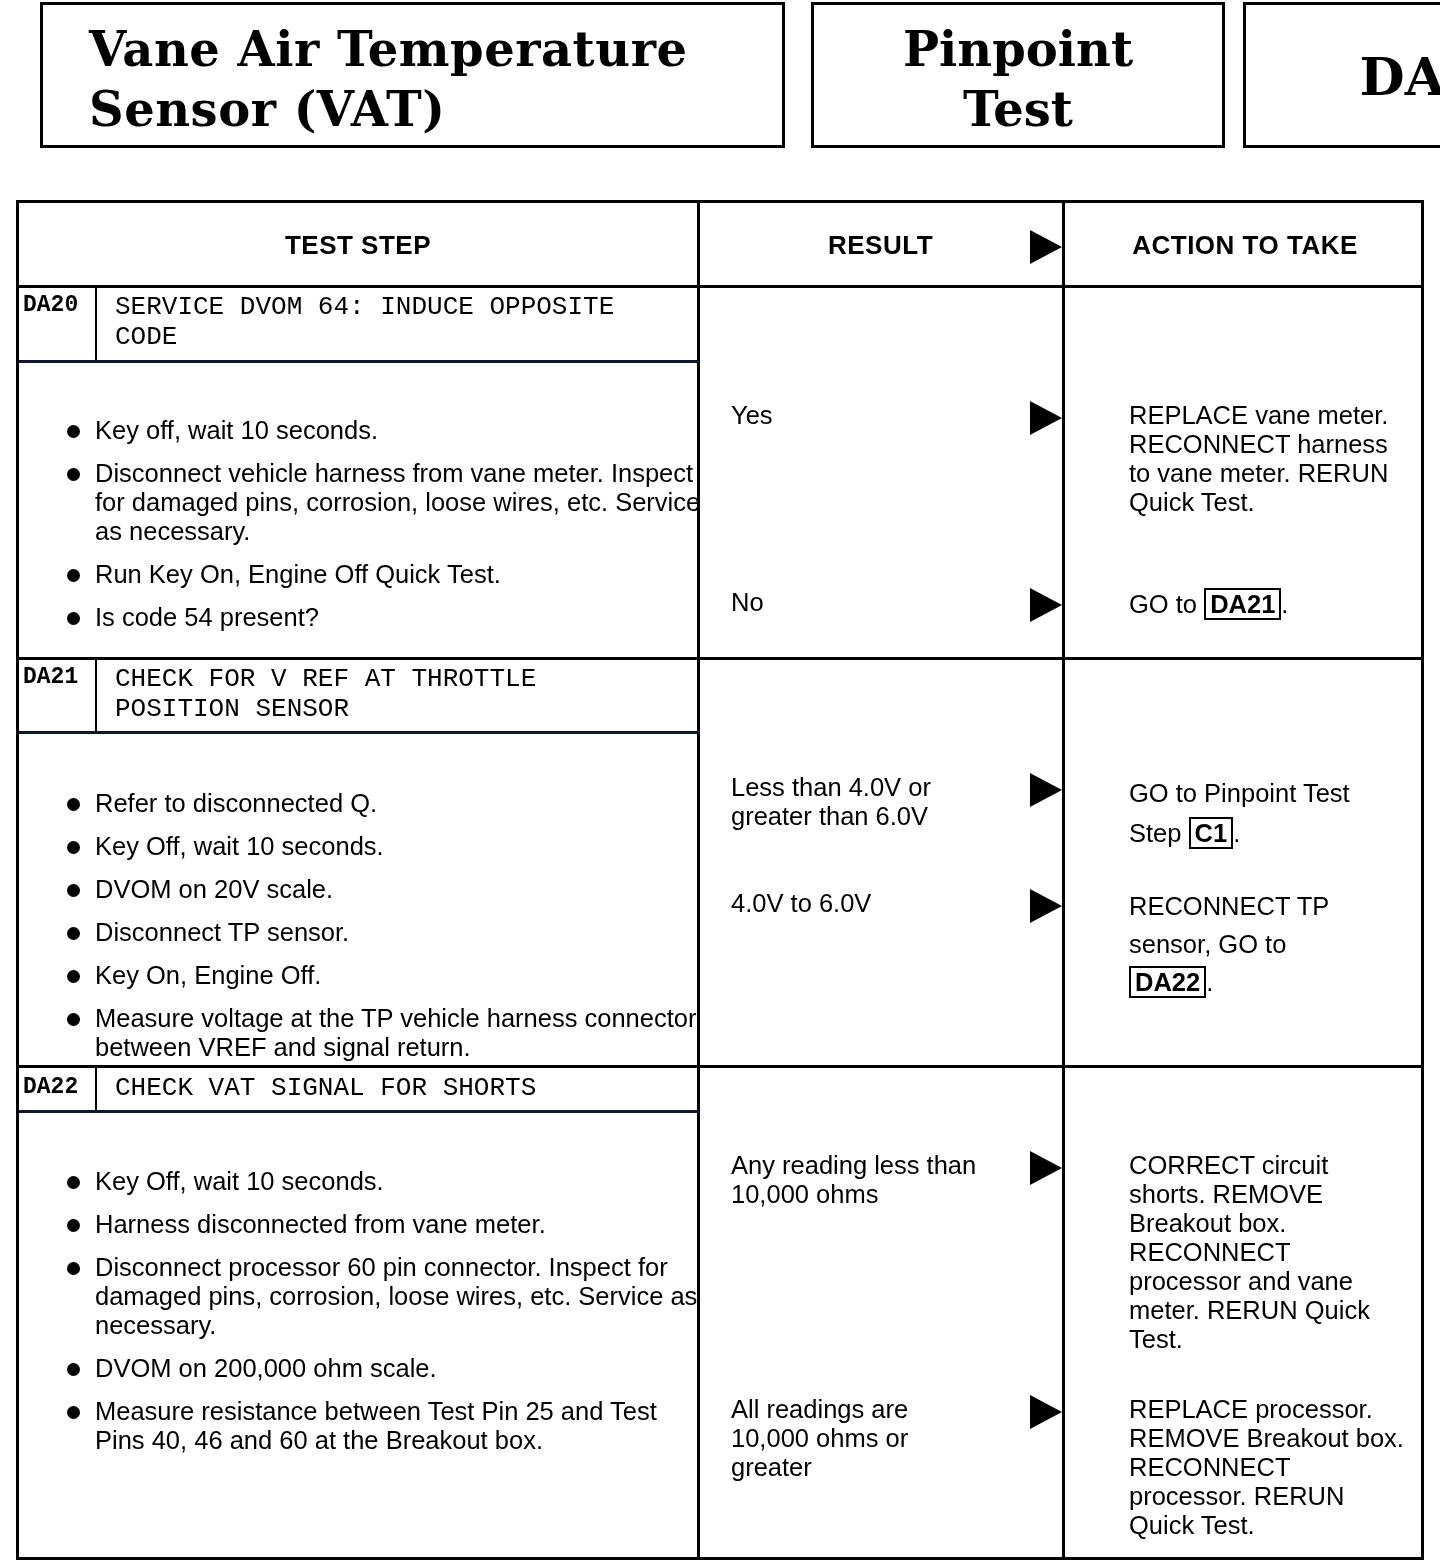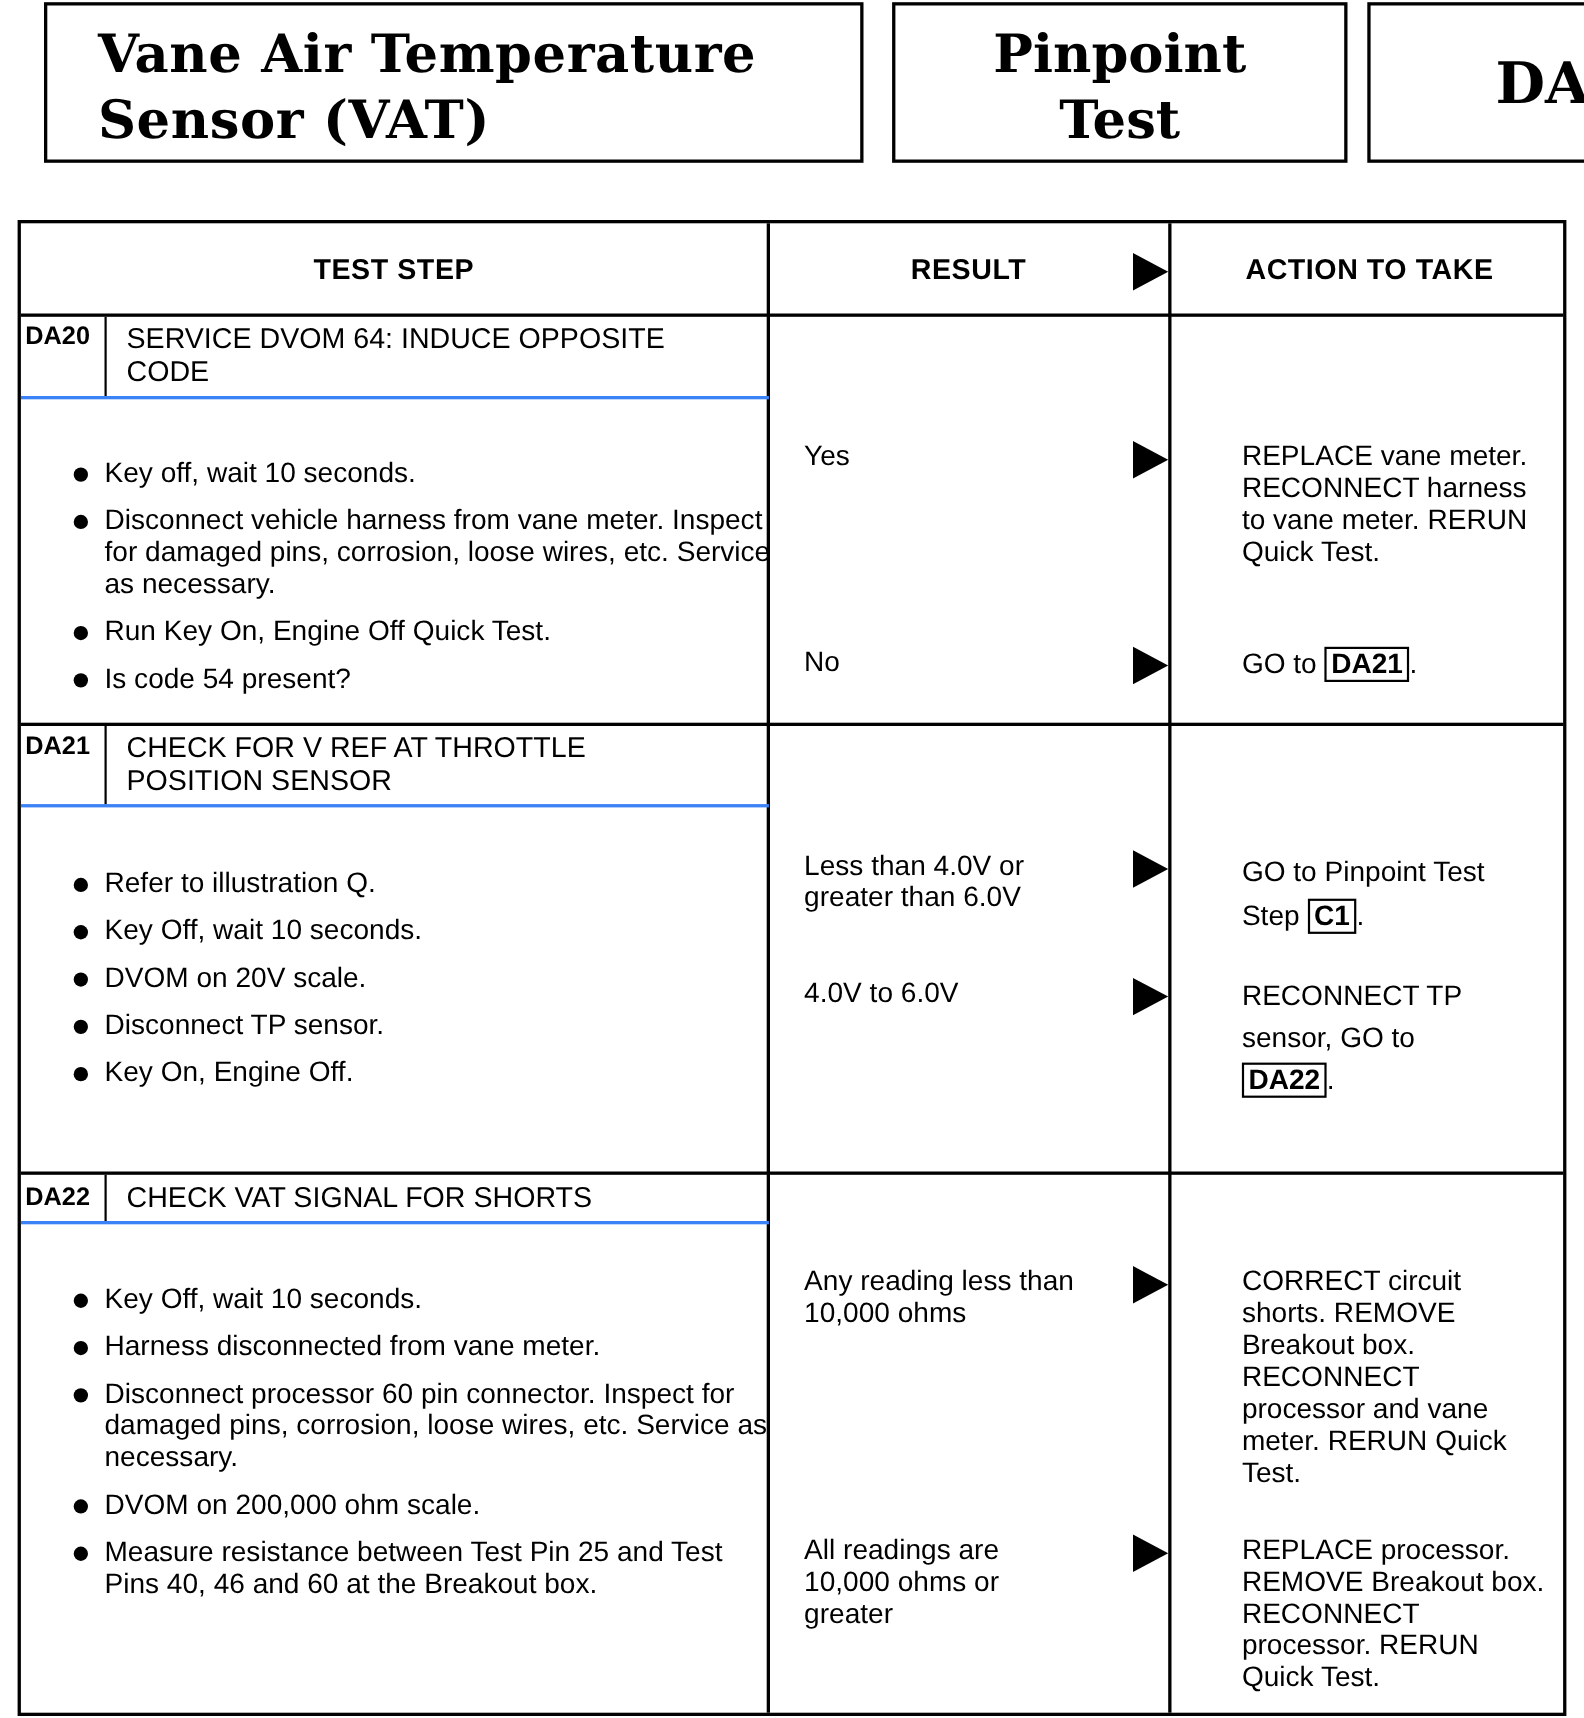--- a/index.html
+++ b/index.html
@@ -15,21 +15,21 @@
   .hdr-code .t { position: absolute; left: 0; right: 0; top: 42px; text-align: right; font-size: 52px; line-height: 60px; }
 
   .table { position: absolute; left: 16px; top: 200px; width: 1408px; height: 1360px; border: 3px solid #000; box-sizing: border-box; }
   .vline { position: absolute; top: 0; bottom: 0; border-left: 3px solid #000; }
   .hline { position: absolute; left: 0; right: 0; border-top: 3px solid #000; }
   .colhdr { position: absolute; top: 0; height: 84px; display: flex; align-items: center; justify-content: center;
             font-weight: bold; font-size: 26px; letter-spacing: 0.5px; }
   .arrow { position: absolute; width: 0; height: 0; border-top: 17px solid transparent; border-bottom: 17px solid transparent; border-left: 32px solid #000; }
   .step-id { position: absolute; left: 0; width: 78px; font-weight: bold; font-size: 23px; padding-left: 4px; box-sizing: border-box; border-right: 2px solid #000; }
   .step-title { position: absolute; left: 96px; font-size: 26px; line-height: 30px; }
-  .step-sub { position: absolute; left: 0; width: 680px; border-bottom: 3px solid #3b82f6; }
+  .step-sub { position: absolute; left: 0; width: 680px; border-bottom: 3px solid #0f172a; font-family: Liberation Mono, monospace; }
   .bullets { position: absolute; left: 32px; width: 640px; margin: 16px; padding: 0; list-style: none; font-size: 25.5px; line-height: 29px; }
   .bullets li { position: relative; padding-left: 28px; margin-bottom: 14px; }
   .bullets li .dot { position: absolute; left: 0; top: 9px; width: 13px; height: 13px; border-radius: 50%; background: #000; }
   .res { position: absolute; left: 712px; font-size: 25.5px; line-height: 29px; width: 300px; }
   .act { position: absolute; left: 1110px; font-size: 25.5px; line-height: 29px; width: 290px; }
   .ref { display: inline-block; border: 2px solid #000; font-weight: bold; padding: 0 4px; line-height: 28px; }
 </style>
 </head>
 <body>
 
@@ -91,25 +91,26 @@
 
   <div>
     <div class="step-sub" style="top:457px;height:71px">
       <div class="step-id" style="top:0;height:71px;padding-top:4px">DA21</div>
       <div class="step-title" style="top:4px">
         <div>CHECK FOR V REF AT THROTTLE</div>
         <div>POSITION SENSOR</div>
       </div>
     </div>
     <ul class="bullets" style="top:570px">
-      <li><span class="dot"></span><span>Refer to illustration Q.</span></li>
+      <li><span class="dot"></span><span>Refer to disconnected Q.</span></li>
       <li><span class="dot"></span><span>Key Off, wait 10 seconds.</span></li>
       <li><span class="dot"></span><span>DVOM on 20V scale.</span></li>
       <li><span class="dot"></span><span>Disconnect TP sensor.</span></li>
       <li><span class="dot"></span><span>Key On, Engine Off.</span></li>
+      <li><span class="dot"></span><span>Measure voltage at the TP vehicle harness connector between VREF and signal return.</span></li>
     </ul>
     <div class="res" style="top:570px;width:250px">Less than 4.0V or greater than 6.0V</div>
     <div class="arrow" style="left:1011px;top:570px"></div>
     <div class="act" style="top:570px;width:270px;line-height:40px">
       <span>GO to Pinpoint Test Step</span>
       <span class="ref">C1</span><span>.</span>
     </div>
     <div class="res" style="top:686px">4.0V to 6.0V</div>
     <div class="arrow" style="left:1011px;top:686px"></div>
     <div class="act" style="top:684px;width:240px;line-height:38px">

